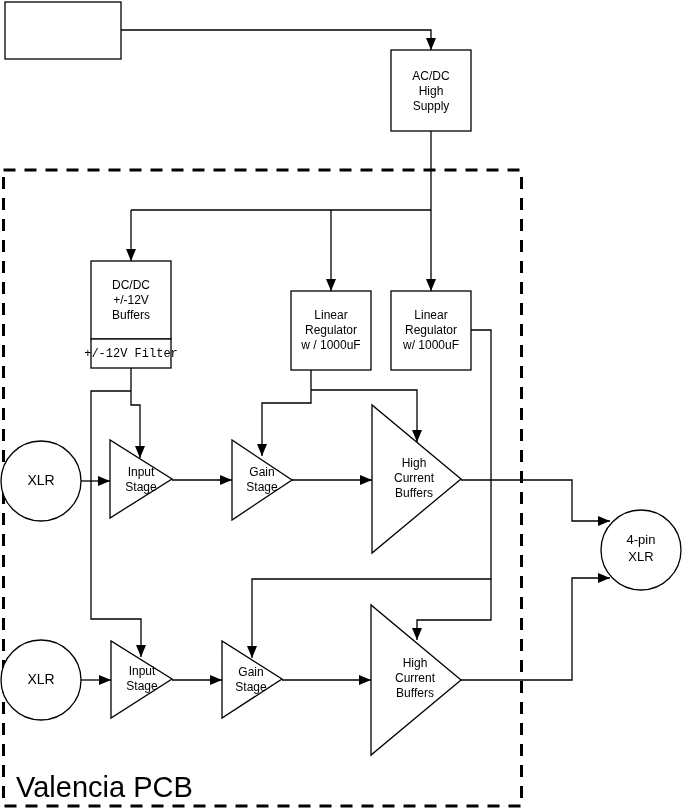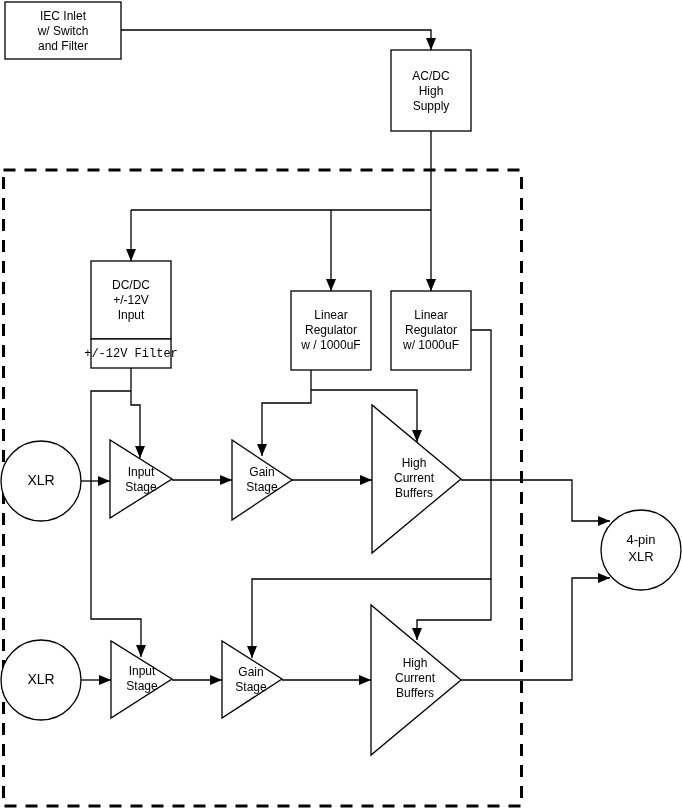--- a/index.html
+++ b/index.html
@@ -73,29 +73,26 @@
     <circle cx="641" cy="550" r="40" class="shape"></circle>
 
     <polygon points="110,440 110,518 172,479" class="shape"></polygon>
     <polygon points="232,440 232,520 292,480" class="shape"></polygon>
     <polygon points="372,405 372,553 461,479" class="shape"></polygon>
     <polygon points="111,641 111,718 172,679" class="shape"></polygon>
     <polygon points="222,641 222,718 282,679" class="shape"></polygon>
     <polygon points="371,605 371,755 461,680" class="shape"></polygon>
   </svg>
 
-  <div class="lbl" style="left:63px;top:31px;">IEC Inlet
-w/ Switch
-and Filter</div>
   <div class="lbl" style="left:431px;top:91px;">AC/DC
 High
 Supply</div>
   <div class="lbl" style="left:131px;top:300px;">DC/DC
 +/-12V
-Input</div>
+Buffers</div>
   <div class="lbl" style="left:131px;top:354px;font-family:Liberation Mono, monospace;">+/-12V Filter</div>
   <div class="lbl" style="left:331px;top:330px;">Linear
 Regulator
 w / 1000uF</div>
   <div class="lbl" style="left:431px;top:330px;">Linear
 Regulator
 w/ 1000uF</div>
 
   <div class="lbl circle-lbl" style="left:41px;top:481px;">XLR</div>
   <div class="lbl" style="left:141px;top:480px;">Input
@@ -111,13 +108,14 @@
 Stage</div>
   <div class="lbl" style="left:251px;top:680px;">Gain
 Stage</div>
   <div class="lbl" style="left:415px;top:678px;">High
 Current
 Buffers</div>
 
   <div class="lbl out-lbl" style="left:641px;top:549px;">4-pin
 XLR</div>
 
+  <div class="board-title">Valencia PCB</div>
 </div>
 
 </body></html>

